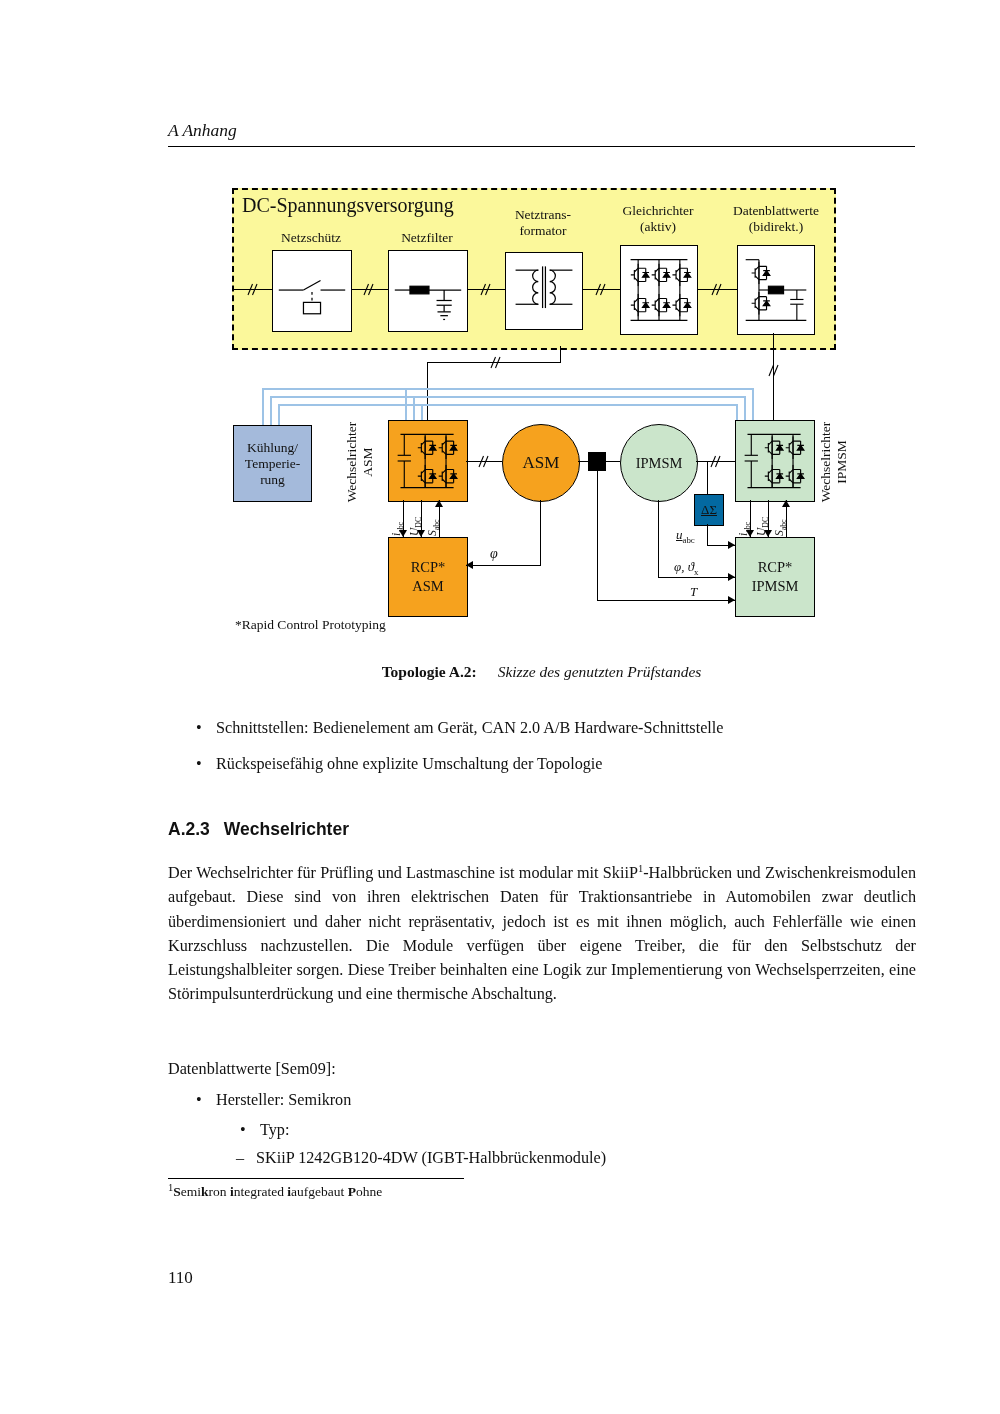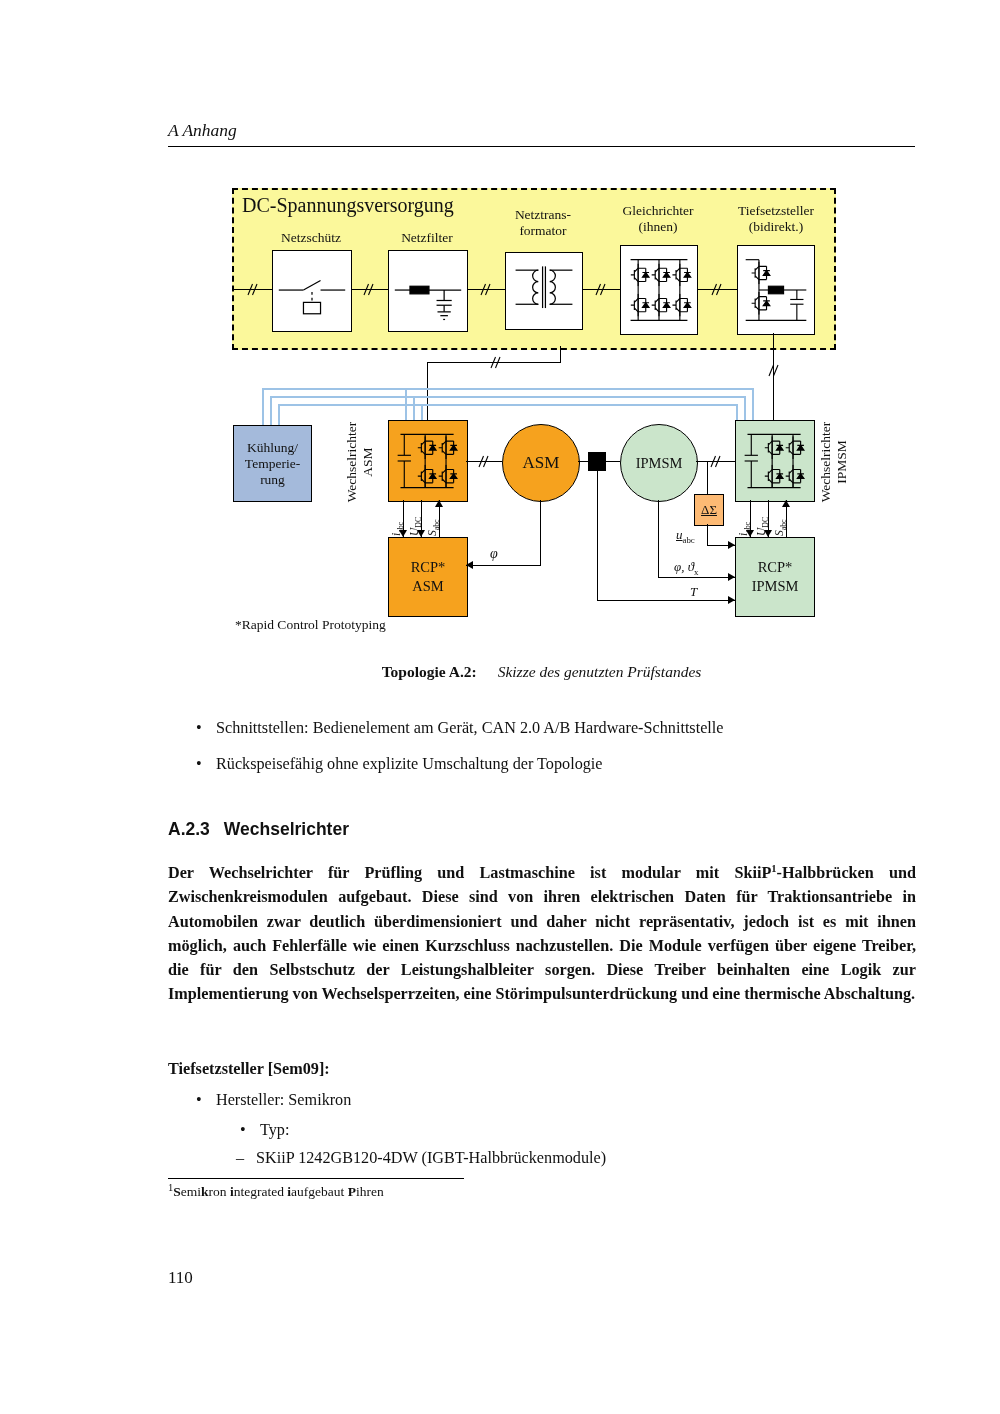--- a/index.html
+++ b/index.html
@@ -36,21 +36,21 @@
           background:#fbf89b;border:2px dashed #000;}
   .dc-title{position:absolute;left:242px;top:194px;font-size:20px;}
   .circle{position:absolute;border-radius:50%;border:1.3px solid #000;
           display:flex;align-items:center;justify-content:center;}
   .caption{position:absolute;text-align:center;font-size:15.5px;}
   .cap-i{font-style:italic;margin-left:21px;}
   .b{font-weight:bold;}
   .bullet{position:absolute;font-size:16.2px;}
   .dot{display:inline-block;width:20px;}
   .heading{position:absolute;font-family:"Liberation Sans",sans-serif;font-weight:bold;font-size:17.5px;}
-  .bodytext{position:absolute;font-size:16.2px;line-height:24.3px;text-align:justify;font-weight:bold;}
+  .bodytext{position:absolute;font-size:16.2px;line-height:24.3px;text-align:justify;}
   sup.s{vertical-align:super;font-size:10.5px;line-height:0;}
   .footnote{position:absolute;font-size:13.5px;}
   .note{position:absolute;font-size:13.5px;}
   .pageno{position:absolute;font-size:17px;}
 </style>
 </head>
 <body>
 
 <svg width="0" height="0" style="position:absolute" aria-hidden="true">
   <defs>
@@ -80,24 +80,24 @@
   <div class="dc-title">DC-Spannungsversorgung</div>
 
   <div class="comp-label" style="left:268px;top:230px;width:86px;">Netzschütz</div>
   <div class="comp-label" style="left:384px;top:230px;width:86px;">Netzfilter</div>
   <div class="comp-label" style="left:501px;top:207px;width:84px;">
     <div>Netztrans-</div>
     <div>formator</div>
   </div>
   <div class="comp-label" style="left:614px;top:203px;width:88px;">
     <div>Gleichrichter</div>
-    <div>(ihnen)</div>
+    <div>(aktiv)</div>
   </div>
   <div class="comp-label" style="left:731px;top:203px;width:90px;">
-    <div>Tiefsetzsteller</div>
+    <div>Datenblattwerte</div>
     <div>(bidirekt.)</div>
   </div>
 
   <div class="ln lnh" style="left:232px;top:289px;width:40px;"></div>
   <div class="ln lnh" style="left:350px;top:289px;width:38px;"></div>
   <div class="ln lnh" style="left:466px;top:289px;width:39px;"></div>
   <div class="ln lnh" style="left:581px;top:289px;width:39px;"></div>
   <div class="ln lnh" style="left:696px;top:289px;width:41px;"></div>
 
   <div class="cbox" style="left:272px;top:250px;width:78px;height:80px;">
@@ -308,21 +308,21 @@
           <line x1="58" y1="12" x2="58" y2="68"></line>
       </g>
       <use href="#igbt" x="28" y="14" width="22" height="24"></use>
       <use href="#igbt" x="28" y="44" width="22" height="24"></use>
       <use href="#igbt" x="50" y="14" width="22" height="24"></use>
       <use href="#igbt" x="50" y="44" width="22" height="24"></use>
     </svg>
   </div>
 
   <div class="ln lnv" style="left:707px;top:461px;height:33px;"></div>
-  <div class="fillbox" style="left:694px;top:494px;width:28px;height:30px;background:#fdba74;border-color:#000;font-size:13px;text-decoration:underline;">ΔΣ</div>
+  <div class="fillbox" style="left:694px;top:494px;width:28px;height:30px;background:#0369a1;border-color:#000;font-size:13px;text-decoration:underline;">ΔΣ</div>
 
   <div class="fillbox" style="left:388px;top:537px;width:78px;height:78px;background:#f6a21e;font-size:14.5px;line-height:19px;">
     <div>RCP*</div>
     <div>ASM</div>
   </div>
   <div class="fillbox" style="left:735px;top:537px;width:78px;height:78px;background:#cbe5cb;font-size:14.5px;line-height:19px;">
     <div>RCP*</div>
     <div>IPMSM</div>
   </div>
 
@@ -379,27 +379,27 @@
 <div class="bullet" style="left:196px;top:755px;">
   <span class="dot">•</span><span>Rückspeisefähig ohne explizite Umschaltung der Topologie</span>
 </div>
 
 <div class="heading" style="left:168px;top:819px;">
   <span>A.2.3</span><span style="margin-left:14px;">Wechselrichter</span>
 </div>
 
 <div class="bodytext" style="left:168px;top:861px;width:748px;"><span>Der Wechselrichter für Prüfling und Lastmaschine ist modular mit SkiiP</span><sup class="s">1</sup><span>-Halbbrücken und Zwischenkreismodulen aufgebaut. Diese sind von ihren elektrischen Daten für Traktionsantriebe in Automobilen zwar deutlich überdimensioniert und daher nicht repräsentativ, jedoch ist es mit ihnen möglich, auch Fehlerfälle wie einen Kurzschluss nachzustellen. Die Module verfügen über eigene Treiber, die für den Selbstschutz der Leistungshalbleiter sorgen. Diese Treiber beinhalten eine Logik zur Implementierung von Wechselsperrzeiten, eine Störimpulsunterdrückung und eine thermische Abschaltung.</span></div>
 
-<div class="bodytext" style="left:168px;top:1057px;width:748px;">Tiefsetzsteller [Sem09]:</div>
+<div class="bodytext" style="left:168px;top:1057px;width:748px;">Datenblattwerte [Sem09]:</div>
 <div class="bullet" style="left:196px;top:1091px;">
   <span class="dot">•</span><span>Hersteller: Semikron</span>
 </div>
 <div class="bullet" style="left:196px;top:1121px;margin-left:44px;">
   <span class="dot">•</span><span>Typ:</span>
 </div>
 <div class="bullet" style="left:236px;top:1149px;">
   <span class="dot">–</span><span>SKiiP 1242GB120-4DW (IGBT-Halbbrückenmodule)</span>
 </div>
 
 <div class="ln lnh" style="left:168px;top:1178px;width:296px;"></div>
-<div class="footnote" style="left:168px;top:1184px;"><sup class="s">1</sup><span class="b">S</span><span>emi</span><span class="b">k</span><span>ron </span><span class="b">i</span><span>ntegrated </span><span class="b">i</span><span>aufgebaut </span><span class="b">P</span><span>ihren</span></div>
+<div class="footnote" style="left:168px;top:1184px;"><sup class="s">1</sup><span class="b">S</span><span>emi</span><span class="b">k</span><span>ron </span><span class="b">i</span><span>ntegrated </span><span class="b">i</span><span>aufgebaut </span><span class="b">P</span><span>ohne</span></div>
 
 <div class="pageno" style="left:168px;top:1268px;">110</div>
 
 </body></html>

